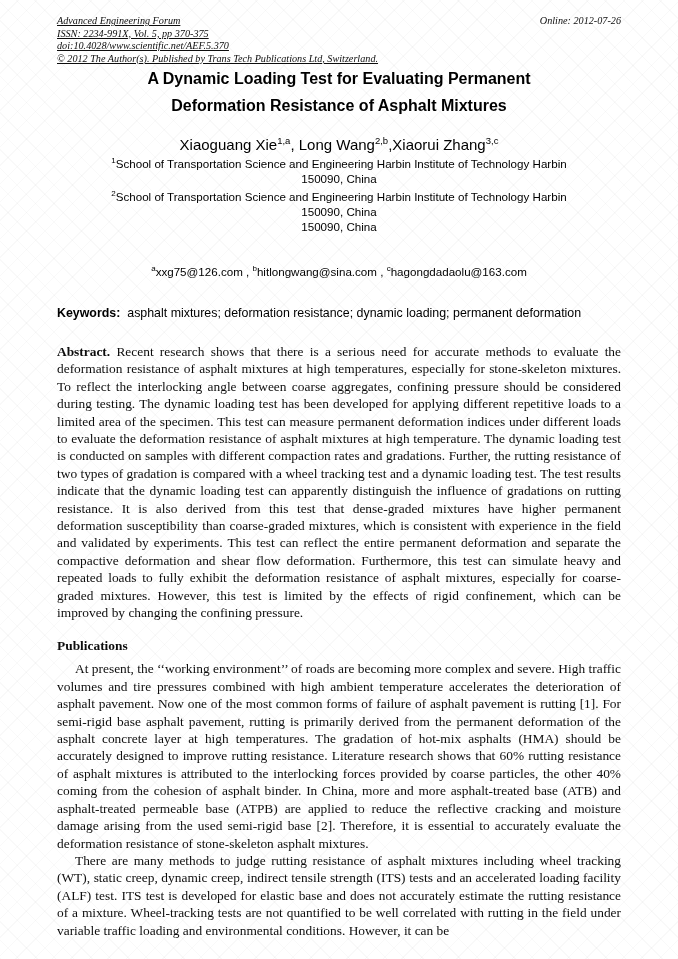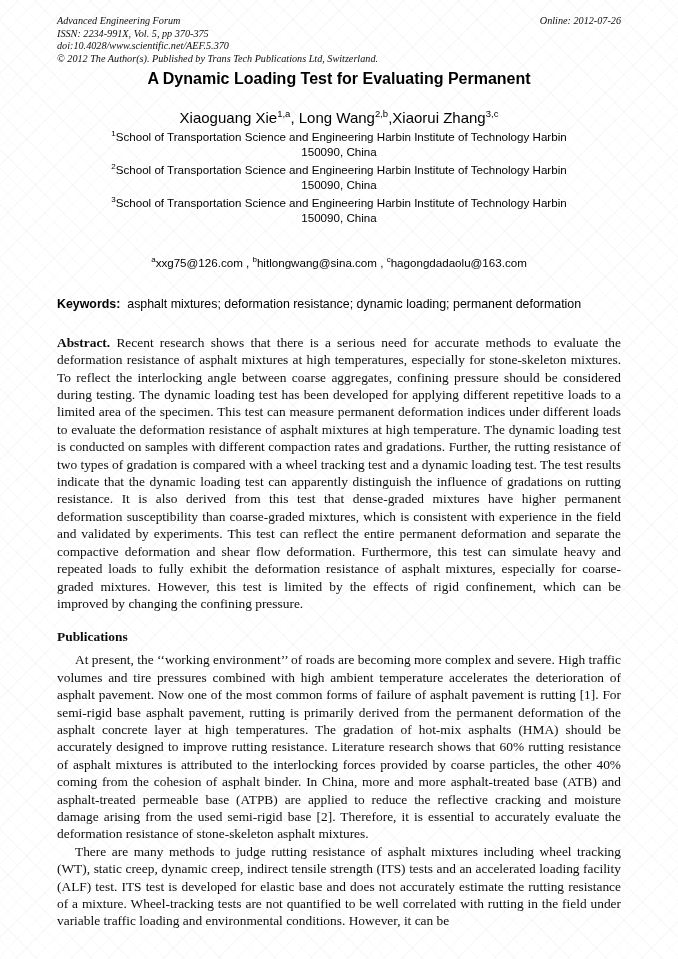--- a/index.html
+++ b/index.html
@@ -12,21 +12,21 @@
     background-image:
       repeating-linear-gradient(45deg,  rgba(0,0,0,0.022) 0 1px, transparent 1px 13px),
       repeating-linear-gradient(-45deg, rgba(0,0,0,0.022) 0 1px, transparent 1px 13px);
     color:#0d0d0d;
     font-family:"Liberation Serif", serif;
     padding:15px 57px 0 57px;
     overflow:hidden;
   }
   
   .hdr { display:flex; justify-content:space-between; align-items:flex-start; }
-  .hdr-left  { font:italic 10.2px/12.6px "Liberation Serif", serif; }
+  .hdr-left  { font:italic 10.2px/12.6px "Liberation Serif", serif;text-decoration:underline; }
   .hdr-right { font:italic 10.2px/12.6px "Liberation Serif", serif; white-space:nowrap; }
   
   .title {
     text-align:center;
     font-family:"Liberation Sans", sans-serif;
     font-weight:bold;
     font-size:16px;
     line-height:27px;
     color:#000;
   }
@@ -99,36 +99,36 @@
       <div>Advanced Engineering Forum</div>
       <div>ISSN: 2234-991X, Vol. 5, pp 370-375</div>
       <div>doi:10.4028/www.scientific.net/AEF.5.370</div>
       <div>© 2012 The Author(s). Published by Trans Tech Publications Ltd, Switzerland.</div>
     </div>
     <div class="hdr-right">Online: 2012-07-26</div>
   </div>
 
   <div class="title">
     <div>A Dynamic Loading Test for Evaluating Permanent</div>
+    <div>Deformation Resistance of Asphalt Mixtures</div>
   </div>
 
   <div class="authors">
     <span><span>Xiaoguang Xie</span><sup>1,a</sup><span>, </span></span><span><span>Long Wang</span><sup>2,b</sup><span>,</span></span><span><span>Xiaorui Zhang</span><sup>3,c</sup></span>
   </div>
 
   <div class="affil">
     <div><sup>1</sup><span>School of Transportation Science and Engineering Harbin Institute of Technology Harbin</span></div>
     <div>150090, China</div>
   </div>
   <div class="affil">
     <div><sup>2</sup><span>School of Transportation Science and Engineering Harbin Institute of Technology Harbin</span></div>
     <div>150090, China</div>
   </div>
   <div class="affil">
-    <div><sup>3</sup><span>School of Transportation Science and Engineering Harbin Institute of Technology Harbin</span></div>
     <div>150090, China</div>
   </div>
 
   <div class="emails">
     <span><sup>a</sup><span>xxg75@126.com , </span></span><span><sup>b</sup><span>hitlongwang@sina.com , </span></span><span><sup>c</sup><span>hagongdadaolu@163.com</span></span>
   </div>
 
   <div class="keywords">
     <span class="kw-label">Keywords:</span><span style="white-space:pre-wrap;">  asphalt mixtures; deformation resistance; dynamic loading; permanent deformation</span>
   </div>

